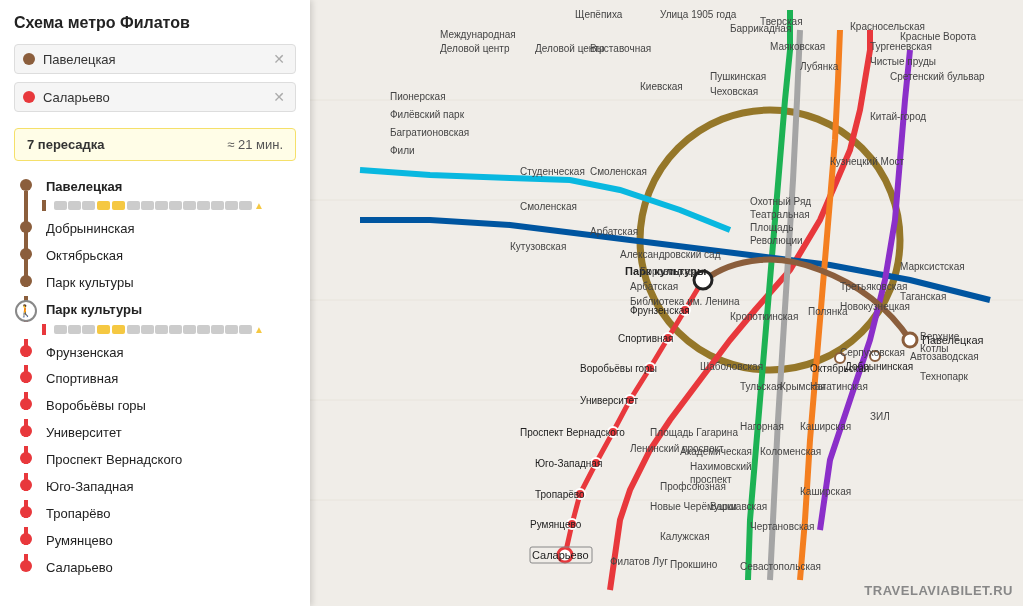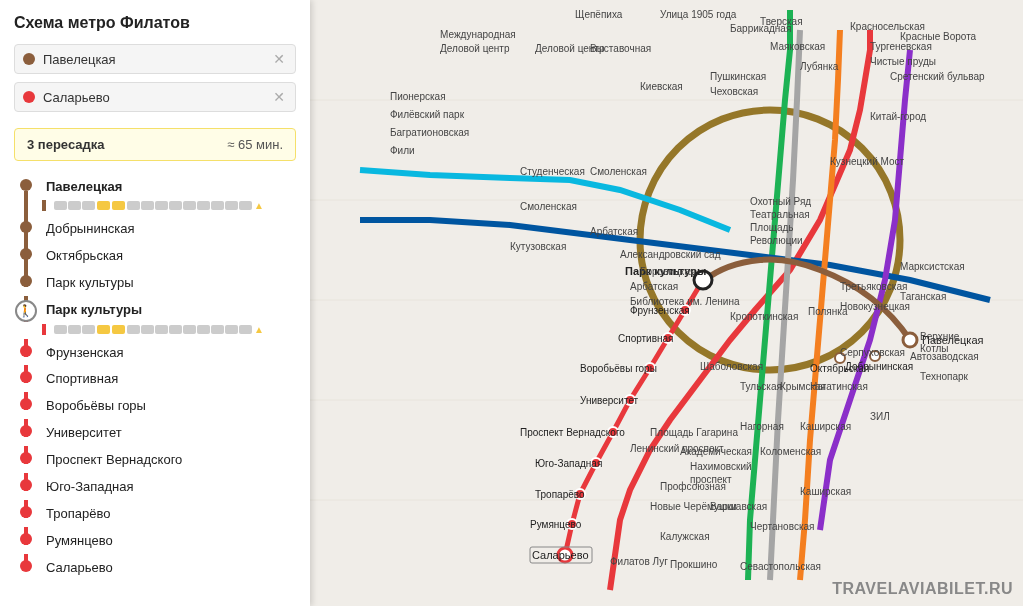--- a/index.html
+++ b/index.html
@@ -128,21 +128,21 @@
       height: 606px;
       position: relative;
       background: #f0ede8;
       overflow: hidden;
     }
 
     .watermark {
       position: absolute;
       bottom: 8px;
       right: 10px;
-      font-size: 16px;
+      font-size: 13px;
       color: #888;
       font-weight: bold;
       letter-spacing: 0.5px;
     }
 
     
     .metro-map-svg {
       width: 100%;
       height: 100%;
     }
@@ -163,22 +163,22 @@
     <span class="close-btn">✕</span>
   </div>
 
   <div class="route-input">
     <span class="dot dot-red"></span>
     <span class="input-text">Саларьево</span>
     <span class="close-btn">✕</span>
   </div>
 
   <div class="route-info">
-    <span class="transfers">3 пересадка</span>
-    <span class="time">≈ 65 мин.</span>
+    <span class="transfers">7 пересадка</span>
+    <span class="time">≈ 21 мин.</span>
   </div>
 
   <div class="route-list">
 
     <div style="display:flex; flex-direction:row; position:relative; min-height:22px; align-items:flex-start;">
       <div class="line-col" style="position:relative;">
         <div class="station-circle circle-brown" style="margin-top:6px;"></div>
         <div style="position:absolute; top:18px; left:50%; transform:translateX(-50%); width:4px; background:#8B5E3C; bottom:0; height:calc(100% + 26px + 26px + 26px - 18px);"></div>
       </div>
       <div>

